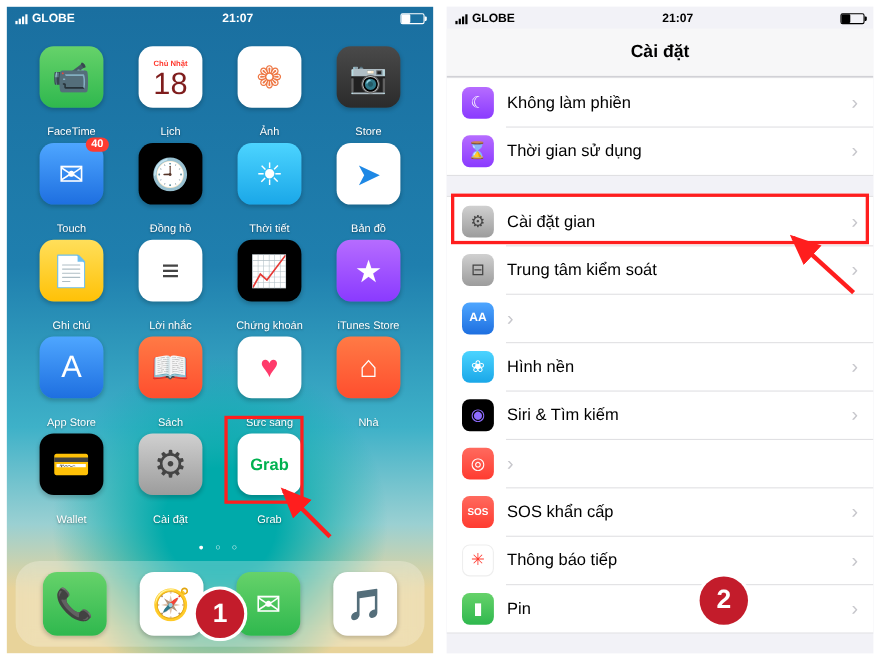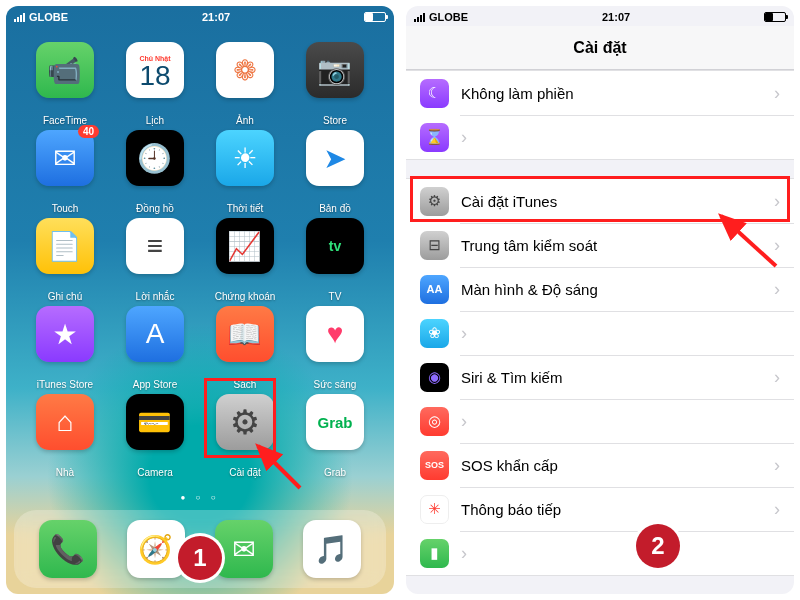--- a/index.html
+++ b/index.html
@@ -1,17 +1,17 @@
 <!DOCTYPE html>
 <html><head>
 <meta charset="utf-8">
 <style>
   * { box-sizing: border-box; margin: 0; padding: 0; }
   body { background: #fff; font-family: -apple-system, "Helvetica Neue", Arial, sans-serif; width: 800px; height: 600px; position: relative; overflow: hidden; }
-  .panel { position: absolute; top: 6px; width: 388px; height: 588px; border-radius: 12px; overflow: hidden; }
+  .panel { position: absolute; top: 6px; width: 388px; height: 588px; border-radius: 0; overflow: hidden; }
   .panel-left { left: 6px; }
   .panel-right { left: 406px; background: #f2f2f7; }
 
   
   .status { display:flex; align-items:center; height:20px; padding:2px 8px 0 8px; font-size:11px; font-weight:600; }
   .status.light { color:#fff; }
   .status.dark { color:#000; }
   .status .carrier { margin-left:4px; }
   .status .time { flex:1; text-align:center; }
   .status .bat { display:inline-block; width:22px; height:10px; border:1px solid currentColor; border-radius:2px; position:relative; }
@@ -61,21 +61,21 @@
   .bg-black{background:#000}
   .bg-orange{background:linear-gradient(#ff7a45,#ff4e2e)}
   .bg-yellow{background:linear-gradient(#ffdf5a,#ffc107);color:#8a5a00}
   .bg-cyan{background:linear-gradient(#4cd4ff,#1aa7e8)}
   .bg-purple{background:linear-gradient(#b66cff,#8a3aff)}
   .bg-grey{background:linear-gradient(#d0d0d0,#9c9c9c)}
   .bg-red{background:linear-gradient(#ff6a5e,#ff3b30)}
 
   .cal-ico{background:#fff;flex-direction:column}
   .cal-ico .d{font-size:7px;color:#ff3b30;font-weight:600;margin-top:4px}
-  .cal-ico .n{font-size:28px;color:#0c4a6e;font-weight:400;line-height:1}
+  .cal-ico .n{font-size:28px;color:#7f1d1d;font-weight:400;line-height:1}
 
   .grab-ico{background:#fff;color:#00b14f;font:700 15px Arial}
 </style>
 </head>
 <body>
 
 <div class="panel panel-left">
   <div class="home">
     <div class="status light">
       <span class="sigbars">
@@ -156,26 +156,20 @@
             <span>≡</span>
           </div>
           <div class="lbl">Lời nhắc</div>
         </div>
       <div class="app">
           <div class="ico bg-black">
             <span>📈</span>
           </div>
           <div class="lbl">Chứng khoán</div>
         </div>
-      <div class="app">
-          <div class="ico bg-black" style="color:#2fe07a;font:700 14px Arial">
-            <span>tv</span>
-          </div>
-          <div class="lbl">TV</div>
-        </div>
 
       <div class="app">
           <div class="ico bg-purple">
             <span>★</span>
           </div>
           <div class="lbl">iTunes Store</div>
         </div>
       <div class="app">
           <div class="ico bg-blue">
             <span>A</span>
@@ -198,21 +192,21 @@
       <div class="app">
           <div class="ico bg-orange">
             <span>⌂</span>
           </div>
           <div class="lbl">Nhà</div>
         </div>
       <div class="app">
           <div class="ico bg-black">
             <span>💳</span>
           </div>
-          <div class="lbl">Camera</div>
+          <div class="lbl">Wallet</div>
         </div>
       <div class="app">
           <div class="ico bg-grey" style="color:#444;font-size:34px">
             <span>⚙︎</span>
           </div>
           <div class="lbl">Cài đặt</div>
         </div>
       <div class="app">
           <div class="ico grab-ico">Grab</div>
           <div class="lbl">Grab</div>
@@ -274,49 +268,50 @@
           <div class="rico bg-purple">
             <span>☾</span>
           </div>
           <div class="rlabel">Không làm phiền</div>
           <div class="chev">›</div>
         </div>
       <div class="row">
           <div class="rico bg-purple">
             <span>⌛</span>
           </div>
+          <div class="rlabel">Thời gian sử dụng</div>
           <div class="chev">›</div>
         </div>
     </div>
     <div class="group">
       <div class="row">
           <div class="rico bg-grey" style="color:#444">
             <span>⚙︎</span>
           </div>
-          <div class="rlabel">Cài đặt iTunes</div>
+          <div class="rlabel">Cài đặt gian</div>
           <div class="chev">›</div>
         </div>
       <div class="row">
           <div class="rico bg-grey" style="color:#444">
             <span>⊟</span>
           </div>
           <div class="rlabel">Trung tâm kiểm soát</div>
           <div class="chev">›</div>
         </div>
       <div class="row">
           <div class="rico bg-blue" style="font:700 11px Arial">
             <span>AA</span>
           </div>
-          <div class="rlabel">Màn hình &amp; Độ sáng</div>
           <div class="chev">›</div>
         </div>
       <div class="row">
           <div class="rico bg-cyan">
             <span>❀</span>
           </div>
+          <div class="rlabel">Hình nền</div>
           <div class="chev">›</div>
         </div>
       <div class="row">
           <div class="rico bg-black" style="color:#8e6cff">
             <span>◉</span>
           </div>
           <div class="rlabel">Siri &amp; Tìm kiếm</div>
           <div class="chev">›</div>
         </div>
       <div class="row">
@@ -336,20 +331,21 @@
           <div class="rico bg-white" style="color:#ff3b30;border:1px solid #eee">
             <span>✳︎</span>
           </div>
           <div class="rlabel">Thông báo tiếp</div>
           <div class="chev">›</div>
         </div>
       <div class="row">
           <div class="rico bg-green">
             <span>▮</span>
           </div>
+          <div class="rlabel">Pin</div>
           <div class="chev">›</div>
         </div>
     </div>
   </div>
 
   <div class="hi-sq" style="top:170px; left:4px; width:380px; height:46px;"></div>
   <div class="arrow" style="top:200px; left:300px;">
     <svg width="80" height="70">
         <defs>
           <marker id="ah2" markerWidth="8" markerHeight="8" refX="6" refY="3" orient="auto">

